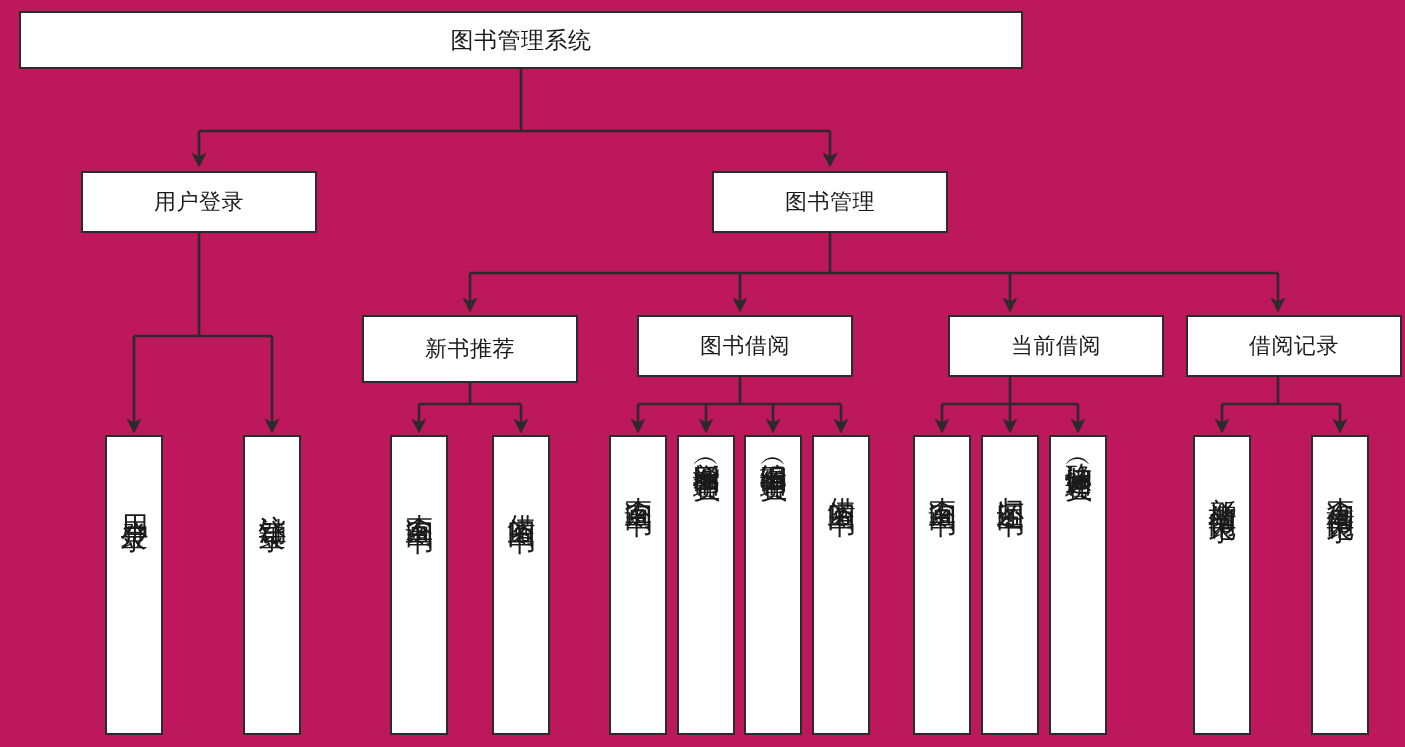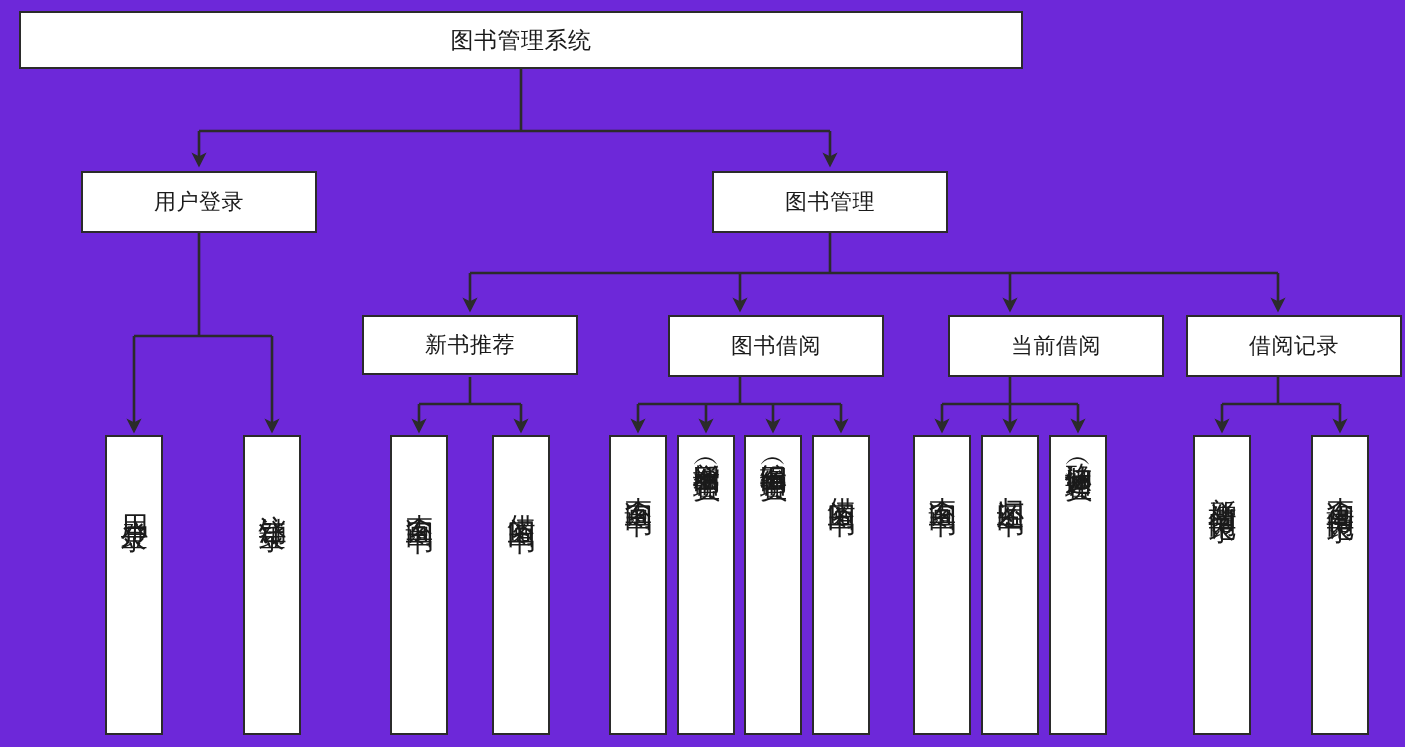--- a/index.html
+++ b/index.html
@@ -4,21 +4,21 @@
 <style>
   html,body{margin:0;padding:0;background:#ffffff;}
   body{
     font-family:"Liberation Sans","DejaVu Sans",sans-serif;
     color:#1a1a1a;
   }
   #canvas{
     position:relative;
     width:1405px;
     height:747px;
-    background:#6d28d9;
+    background:#be185d;
     overflow:hidden;
   }
   svg.edges{
     position:absolute;
     left:0; top:0;
     width:1405px; height:747px;
     pointer-events:none;
   }
   .node{
     position:absolute;
@@ -138,24 +138,24 @@
     <span class="lbl">图书管理系统</span>
   </div>
 
   <div class="node h" style="left:81px; top:171px; width:236px; height:62px;">
     <span class="lbl">用户登录</span>
   </div>
   <div class="node h" style="left:712px; top:171px; width:236px; height:62px;text-align:center;">
     <span class="lbl">图书管理</span>
   </div>
 
-  <div class="node h" style="left:362px; top:315px; width:216px; height:60px;">
+  <div class="node h" style="left:362px; top:315px; width:216px; height:68px;">
     <span class="lbl">新书推荐</span>
   </div>
-  <div class="node h" style="left:668px; top:315px; width:216px; height:62px;">
+  <div class="node h" style="left:637px; top:315px; width:216px; height:62px;">
     <span class="lbl">图书借阅</span>
   </div>
   <div class="node h" style="left:948px; top:315px; width:216px; height:62px;">
     <span class="lbl">当前借阅</span>
   </div>
   <div class="node h" style="left:1170px; top:315px; width:216px; height:62px;margin-left:16px;">
     <span class="lbl">借阅记录</span>
   </div>
 
   <div class="node v mid" style="left:105px; top:435px; width:58px; height:300px;">

